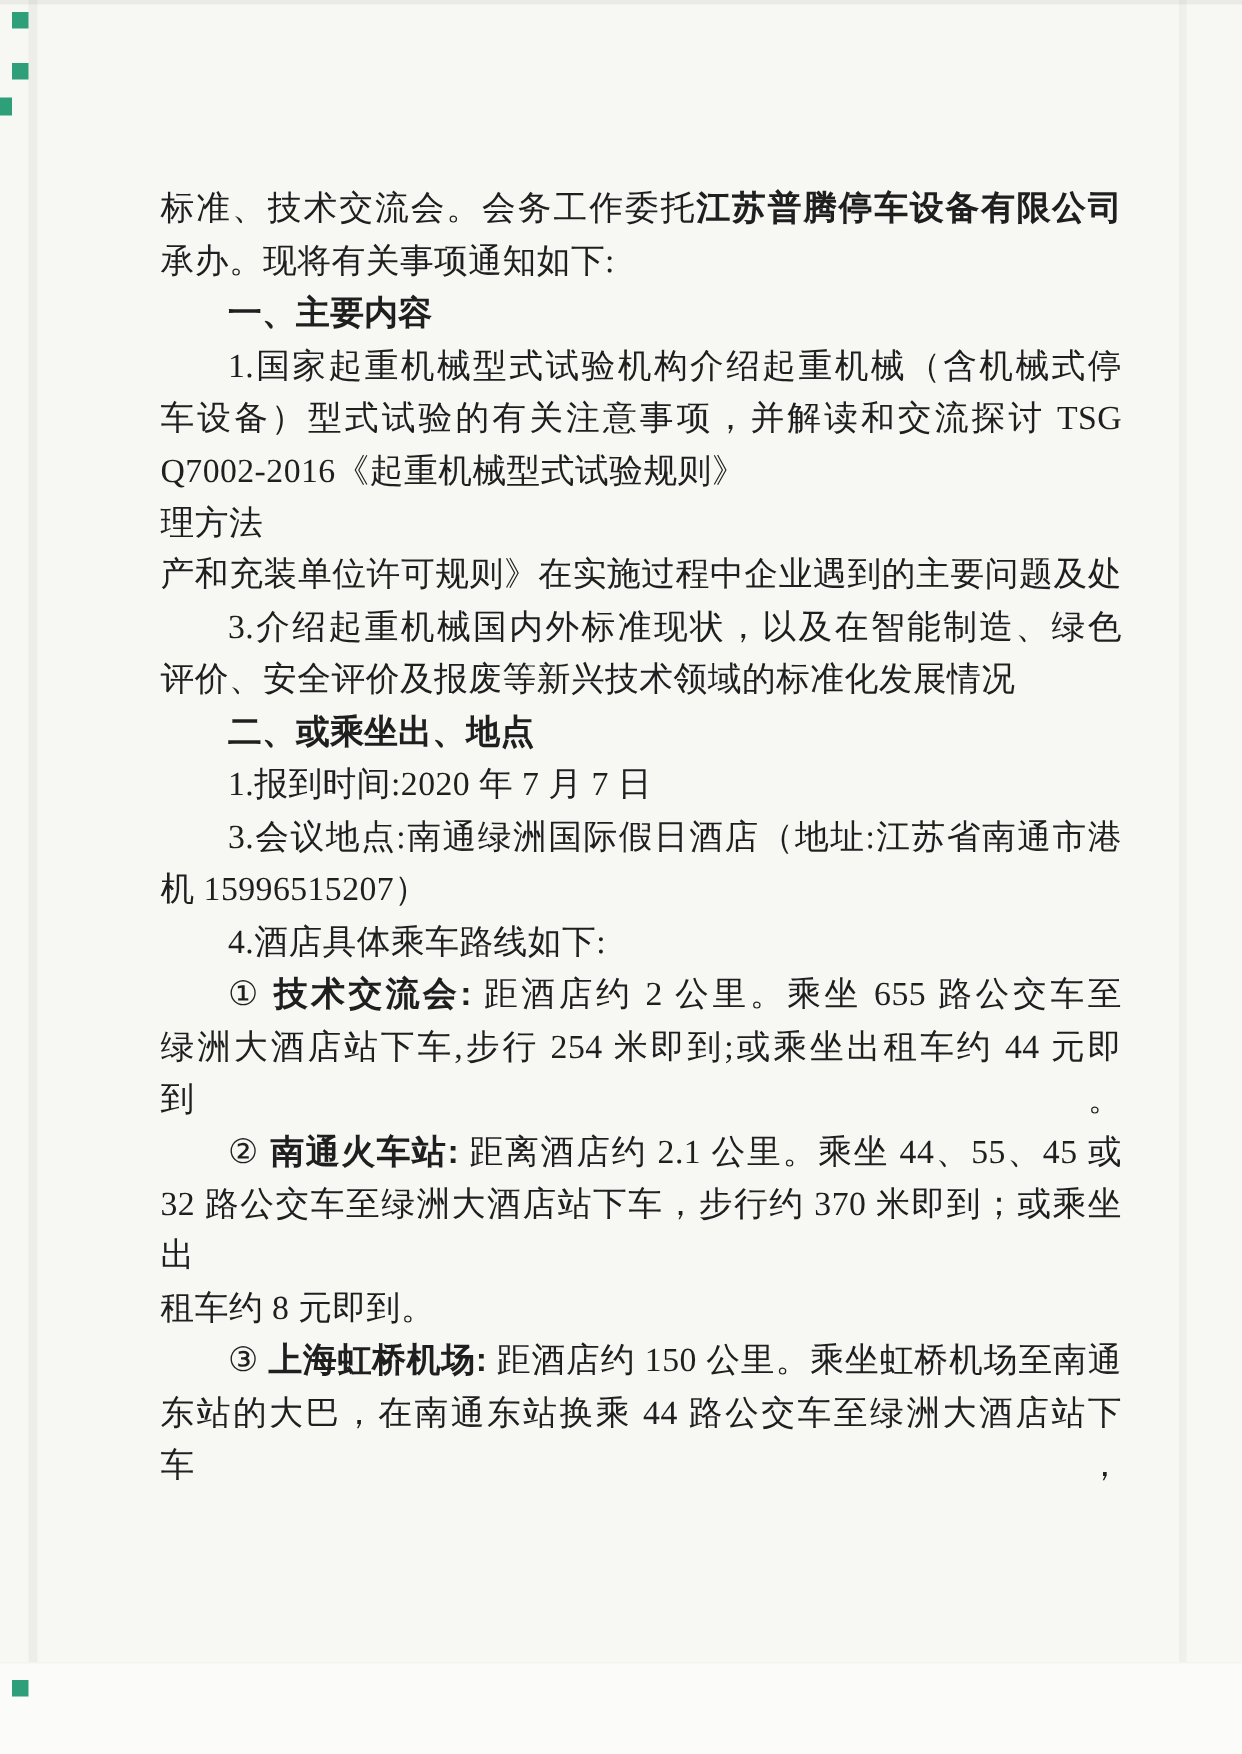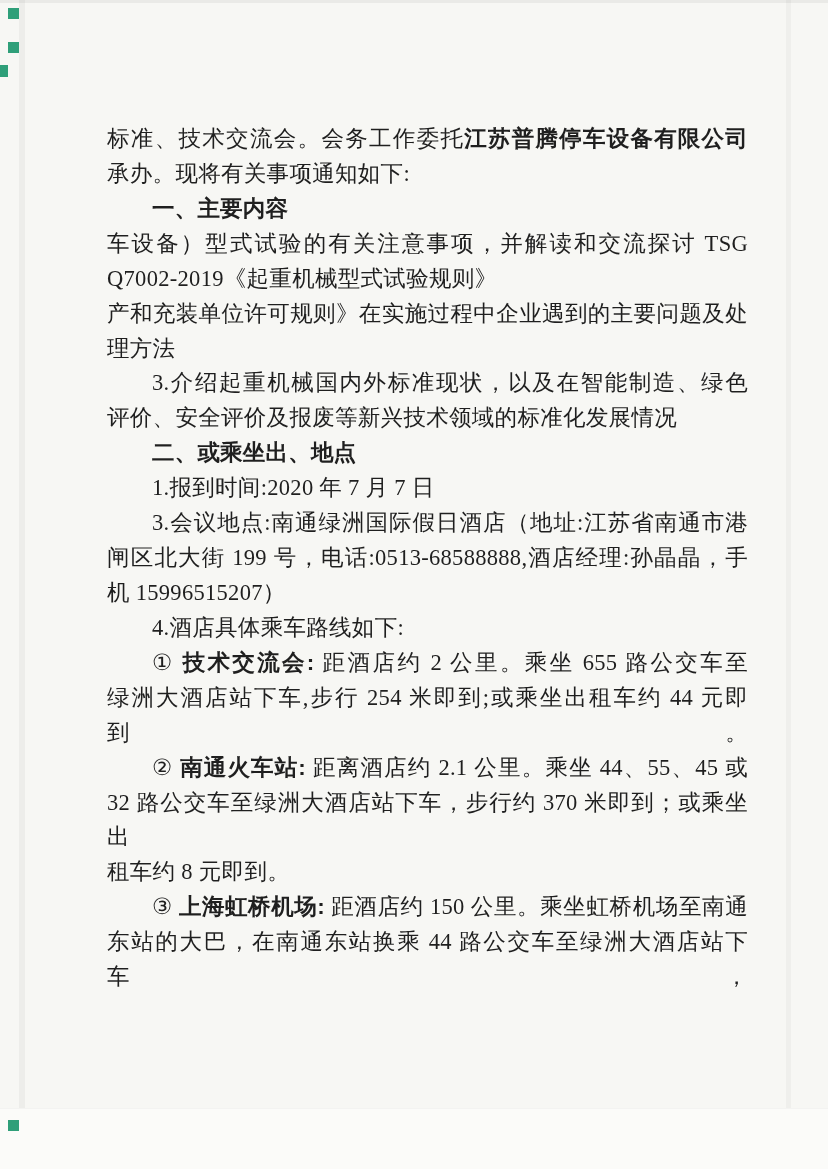--- a/index.html
+++ b/index.html
@@ -69,30 +69,30 @@
 
   <div class="scan-mark mark-1" style="background: rgb(47, 159, 121);"></div>
   <div class="scan-mark mark-2" style="background: rgb(47, 159, 121);"></div>
   <div class="scan-mark mark-3" style="background: rgb(47, 159, 121);"></div>
   <div class="scan-mark mark-4" style="background: rgb(47, 159, 121);"></div>
 
   <div class="doc-body" style="color: rgb(31, 31, 31);">
       <div class="line full"><span>标准、技术交流会。会务工作委托</span><span class="b">江苏普腾停车设备有限公司</span></div>
       <div class="line"><span>承办。现将有关事项通知如下:</span></div>
       <div class="line indent"><span class="b">一、主要内容</span></div>
+      <div class="line indent full"><span>1.国家起重机械型式试验机构介绍起重机械（含机械式停</span></div>
       <div class="line full"><span>车设备）型式试验的有关注意事项，并解读和交流探讨 TSG</span></div>
-      <div class="line"><span>Q7002-2019《起重机械型式试验规则》</span></div>
+      <div class="line"><span>Q7002-2016《起重机械型式试验规则》</span></div>
+      <div class="line"><span>理方法</span></div>
       <div class="line full"><span>产和充装单位许可规则》在实施过程中企业遇到的主要问题及处</span></div>
-      <div class="line"><span>理方法</span></div>
       <div class="line indent full"><span>3.介绍起重机械国内外标准现状，以及在智能制造、绿色</span></div>
       <div class="line"><span>评价、安全评价及报废等新兴技术领域的标准化发展情况</span></div>
       <div class="line indent"><span class="b">二、或乘坐出、地点</span></div>
       <div class="line indent"><span>1.报到时间:2020 年 7 月 7 日</span></div>
       <div class="line indent full"><span>3.会议地点:南通绿洲国际假日酒店（地址:江苏省南通市港</span></div>
-      <div class="line full"><span>闸区北大街 199 号，电话:0513-68588888,酒店经理:孙晶晶，手</span></div>
       <div class="line"><span>机 15996515207）</span></div>
       <div class="line indent"><span>4.酒店具体乘车路线如下:</span></div>
       <div class="line indent full"><span>① </span><span class="b">技术交流会:</span><span> 距酒店约 2 公里。乘坐 655 路公交车至</span></div>
       <div class="line full"><span>绿洲大酒店站下车,步行 254 米即到;或乘坐出租车约 44 元即到。</span></div>
       <div class="line indent full"><span>② </span><span class="b">南通火车站:</span><span> 距离酒店约 2.1 公里。乘坐 44、55、45 或</span></div>
       <div class="line full"><span>32 路公交车至绿洲大酒店站下车，步行约 370 米即到；或乘坐出</span></div>
       <div class="line"><span>租车约 8 元即到。</span></div>
       <div class="line indent full"><span>③ </span><span class="b">上海虹桥机场:</span><span> 距酒店约 150 公里。乘坐虹桥机场至南通</span></div>
       <div class="line full"><span>东站的大巴，在南通东站换乘 44 路公交车至绿洲大酒店站下车，</span></div>
     </div>

